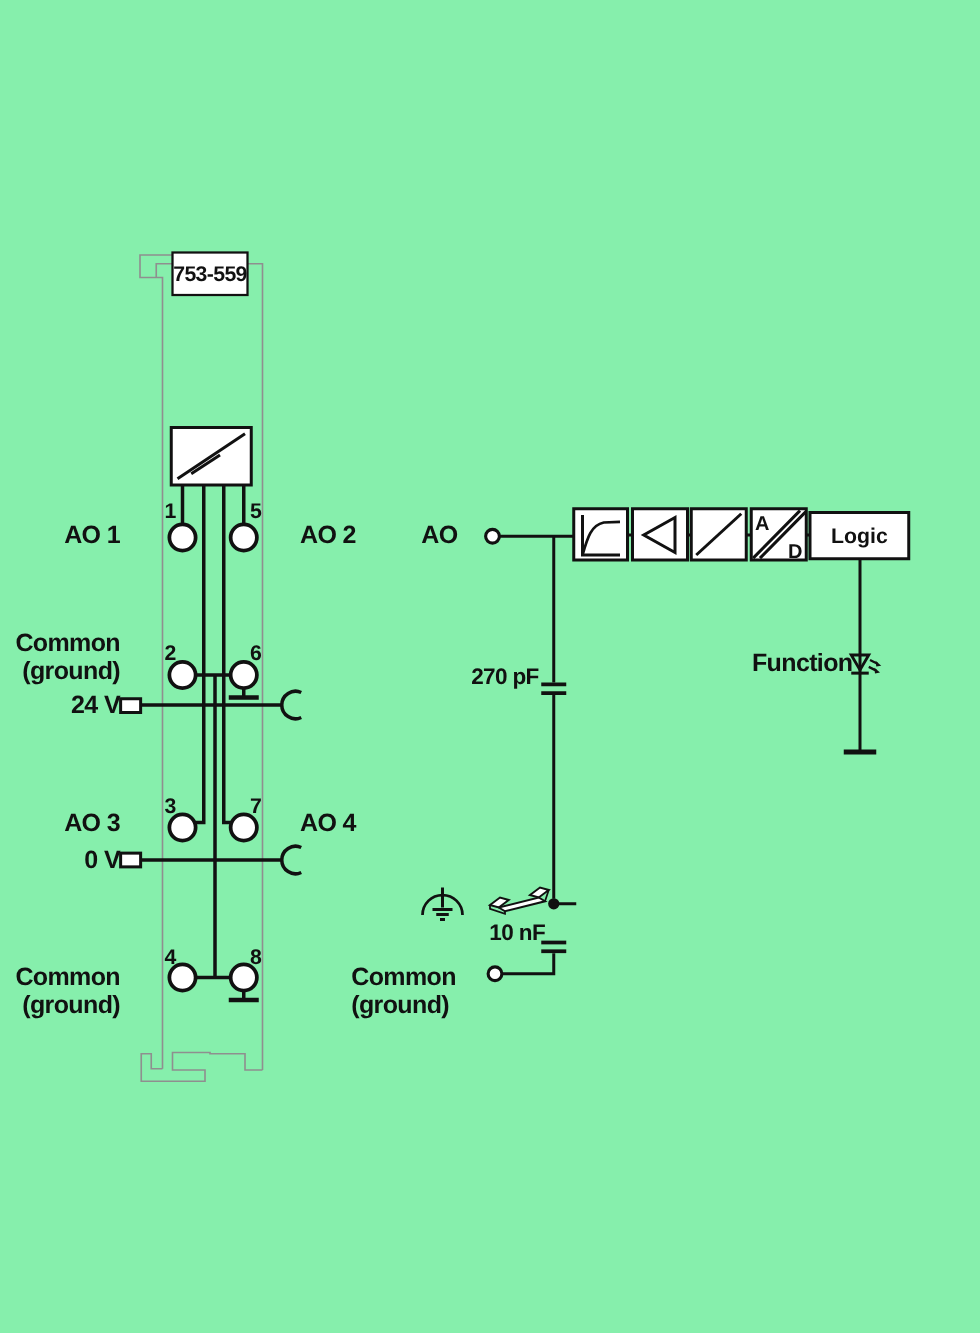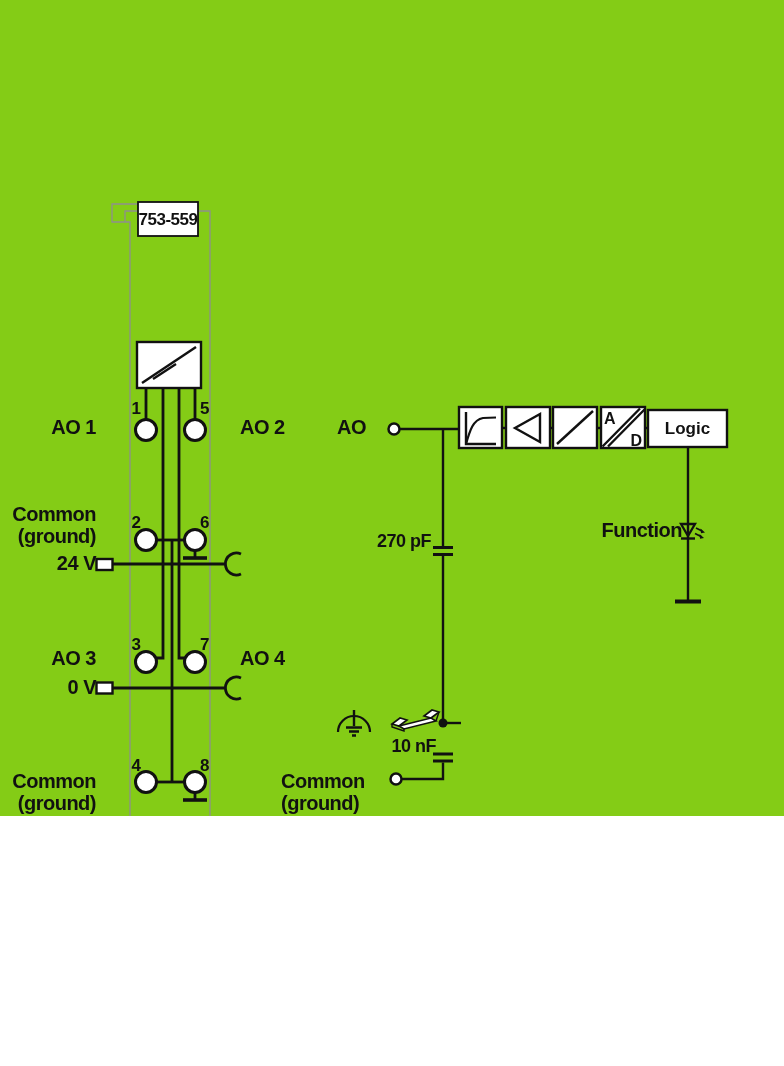--- a/index.html
+++ b/index.html
@@ -1,16 +1,16 @@
 <!DOCTYPE html>
 <html><head>
 <meta charset="utf-8">
 <style>
   html,body{margin:0;padding:0;background:#ffffff;}
-  .canvas{position:relative;width:784px;height:816px;background:#84cc16;overflow:hidden;}
+  .canvas{position:relative;width:784px;height:1066px;background:#86efac;overflow:hidden;}
   svg{position:absolute;left:0;top:0;}
   .lbl{font:700 20px "Liberation Sans",sans-serif;fill:#111;letter-spacing:-0.5px;}
   .num{font:700 17px "Liberation Sans",sans-serif;fill:#111;}
   .model{font:700 17px "Liberation Sans",sans-serif;fill:#111;letter-spacing:-0.5px;}
   .blk{font:700 17px "Liberation Sans",sans-serif;fill:#111;}
   .ad{font:700 16px "Liberation Sans",sans-serif;fill:#111;}
   .cap{font:700 18px "Liberation Sans",sans-serif;fill:#111;letter-spacing:-0.5px;}
   .wire{stroke:#111;stroke-width:2.8;fill:none;}
   .wire2{stroke:#111;stroke-width:2.4;fill:none;}
   .thick{stroke:#111;stroke-width:3.6;fill:none;}

